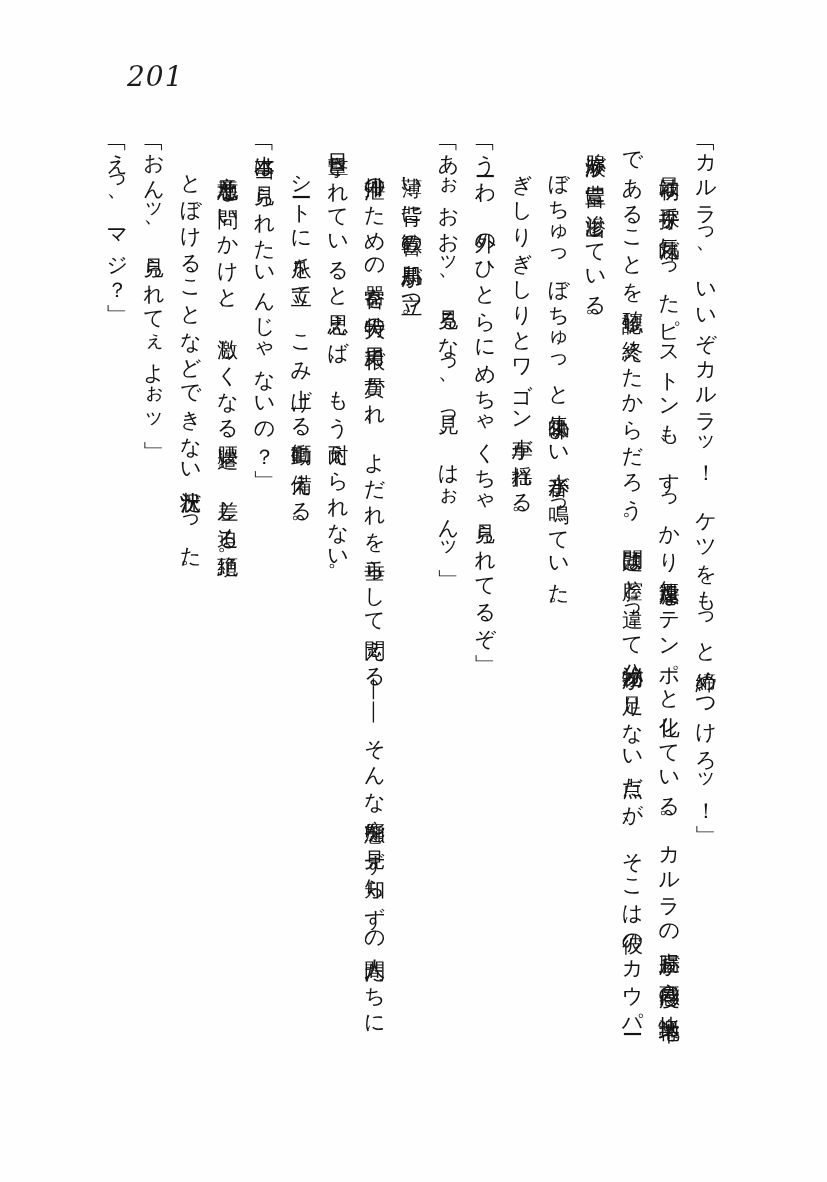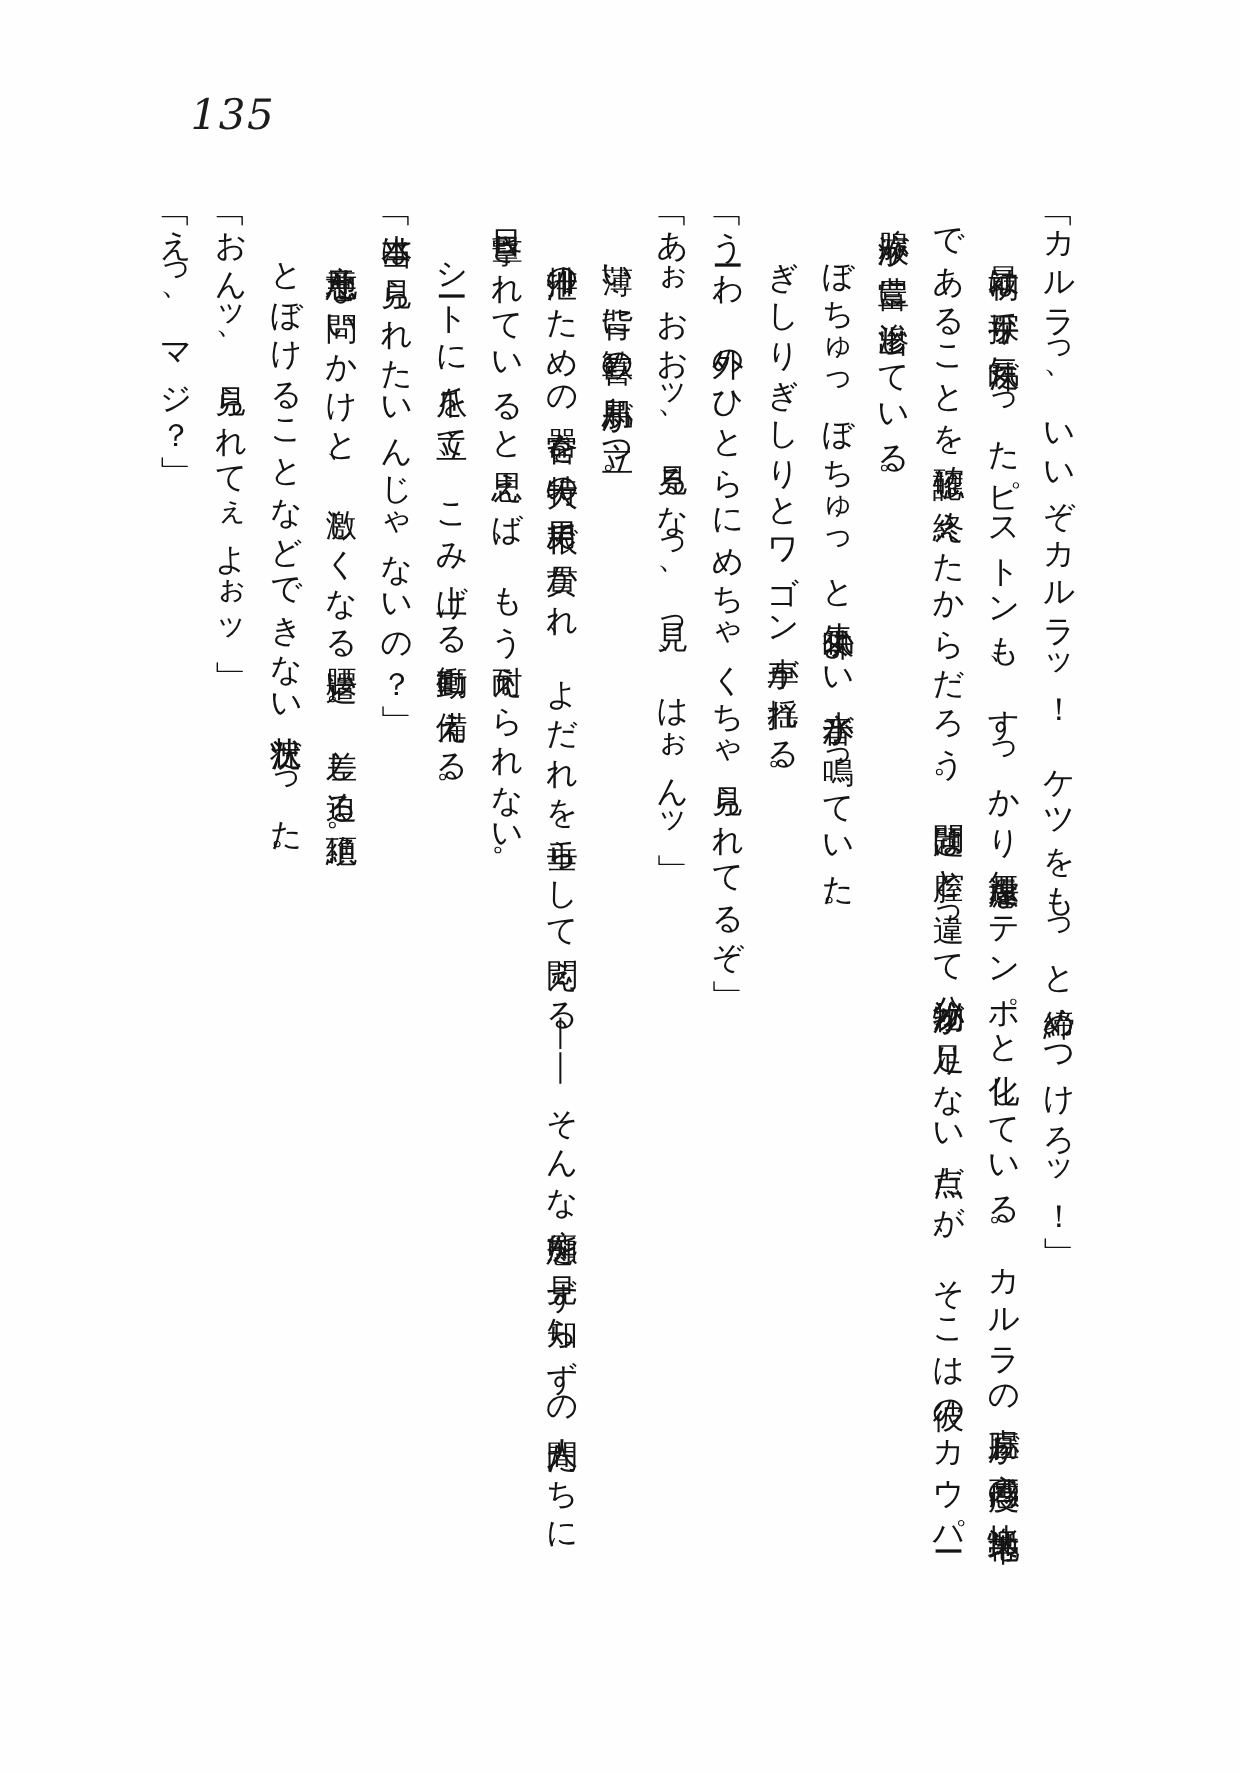--- a/index.html
+++ b/index.html
@@ -40,21 +40,21 @@
   }
   .para {
     margin: 0;
     padding: 0;
   }
 </style>
 </head>
 <body>
 
 <div class="page">
-  <div class="page-number">135</div>
+  <div class="page-number">201</div>
 
   <div class="text-block">
     <p class="para">「カルラっ、いいぞカルラッ！　ケツをもっと締めつけろッ！」</p>
     <p class="para">　最初は手探り気味だったピストンも、すっかり無遠慮なテンポと化している。カルラの直腸が高感度の快楽地帯であることを確認し終えたからだろう。問題は膣と違って分泌物が足りない点だが、そこは彼のカウパー腺液が豊富に滲出している。</p>
     <p class="para">　ぼちゅっぼちゅっと小気味よい水音が鳴っていた。</p>
     <p class="para">　ぎしりぎしりとワゴン車が揺れる。</p>
     <p class="para">「うーわ、外のひとらにめちゃくちゃ見られてるぞ」</p>
     <p class="para">「あぉおおッ、見るなっ、見っ、はぉんッ」</p>
     <p class="para">　薄い背に歓喜の鳥肌が立つ。</p>
     <p class="para">　排泄のための器官を特大の男根で貫かれ、よだれを垂らして悶える――そんな痴態を見ず知らずの人間たちに目撃されていると思えば、もう耐えられない。</p>

